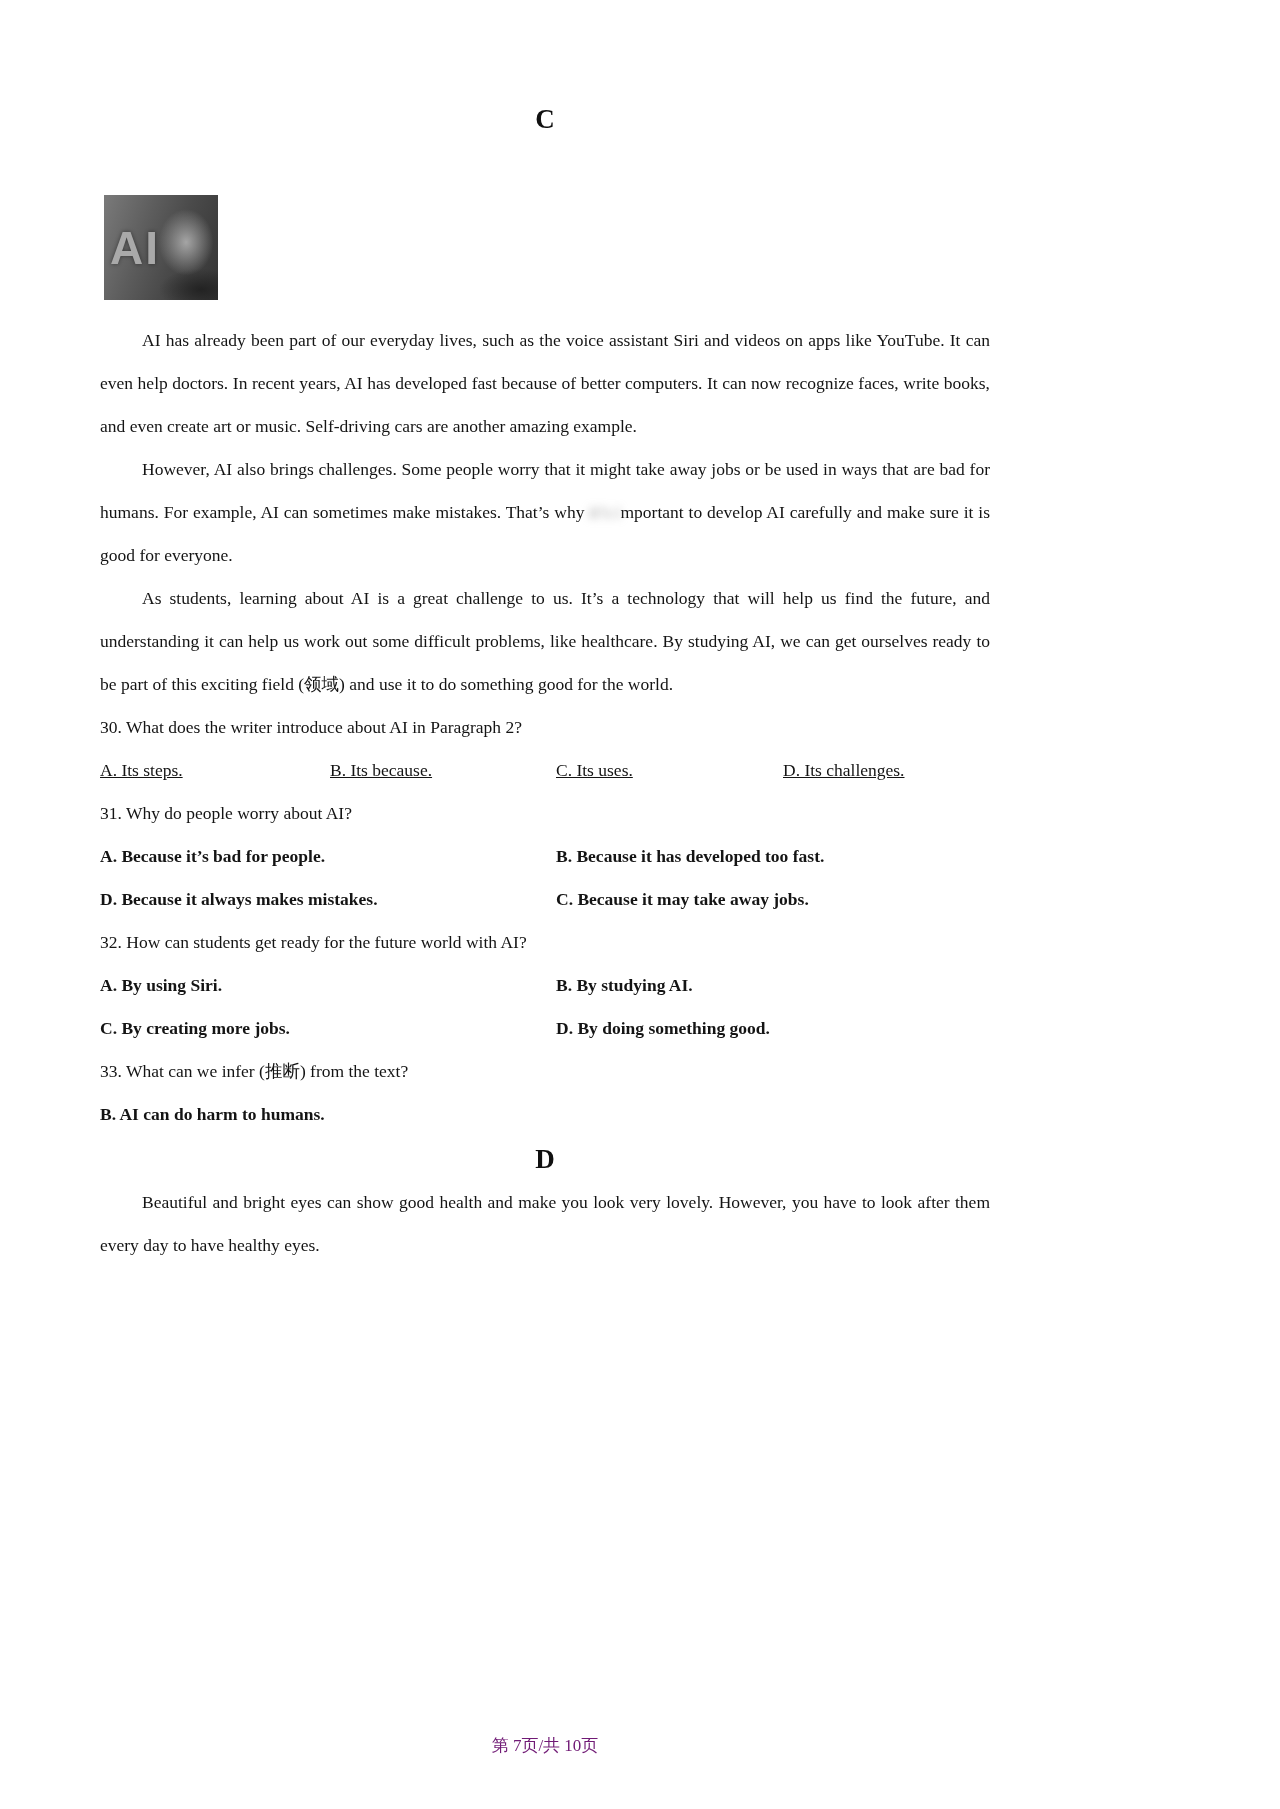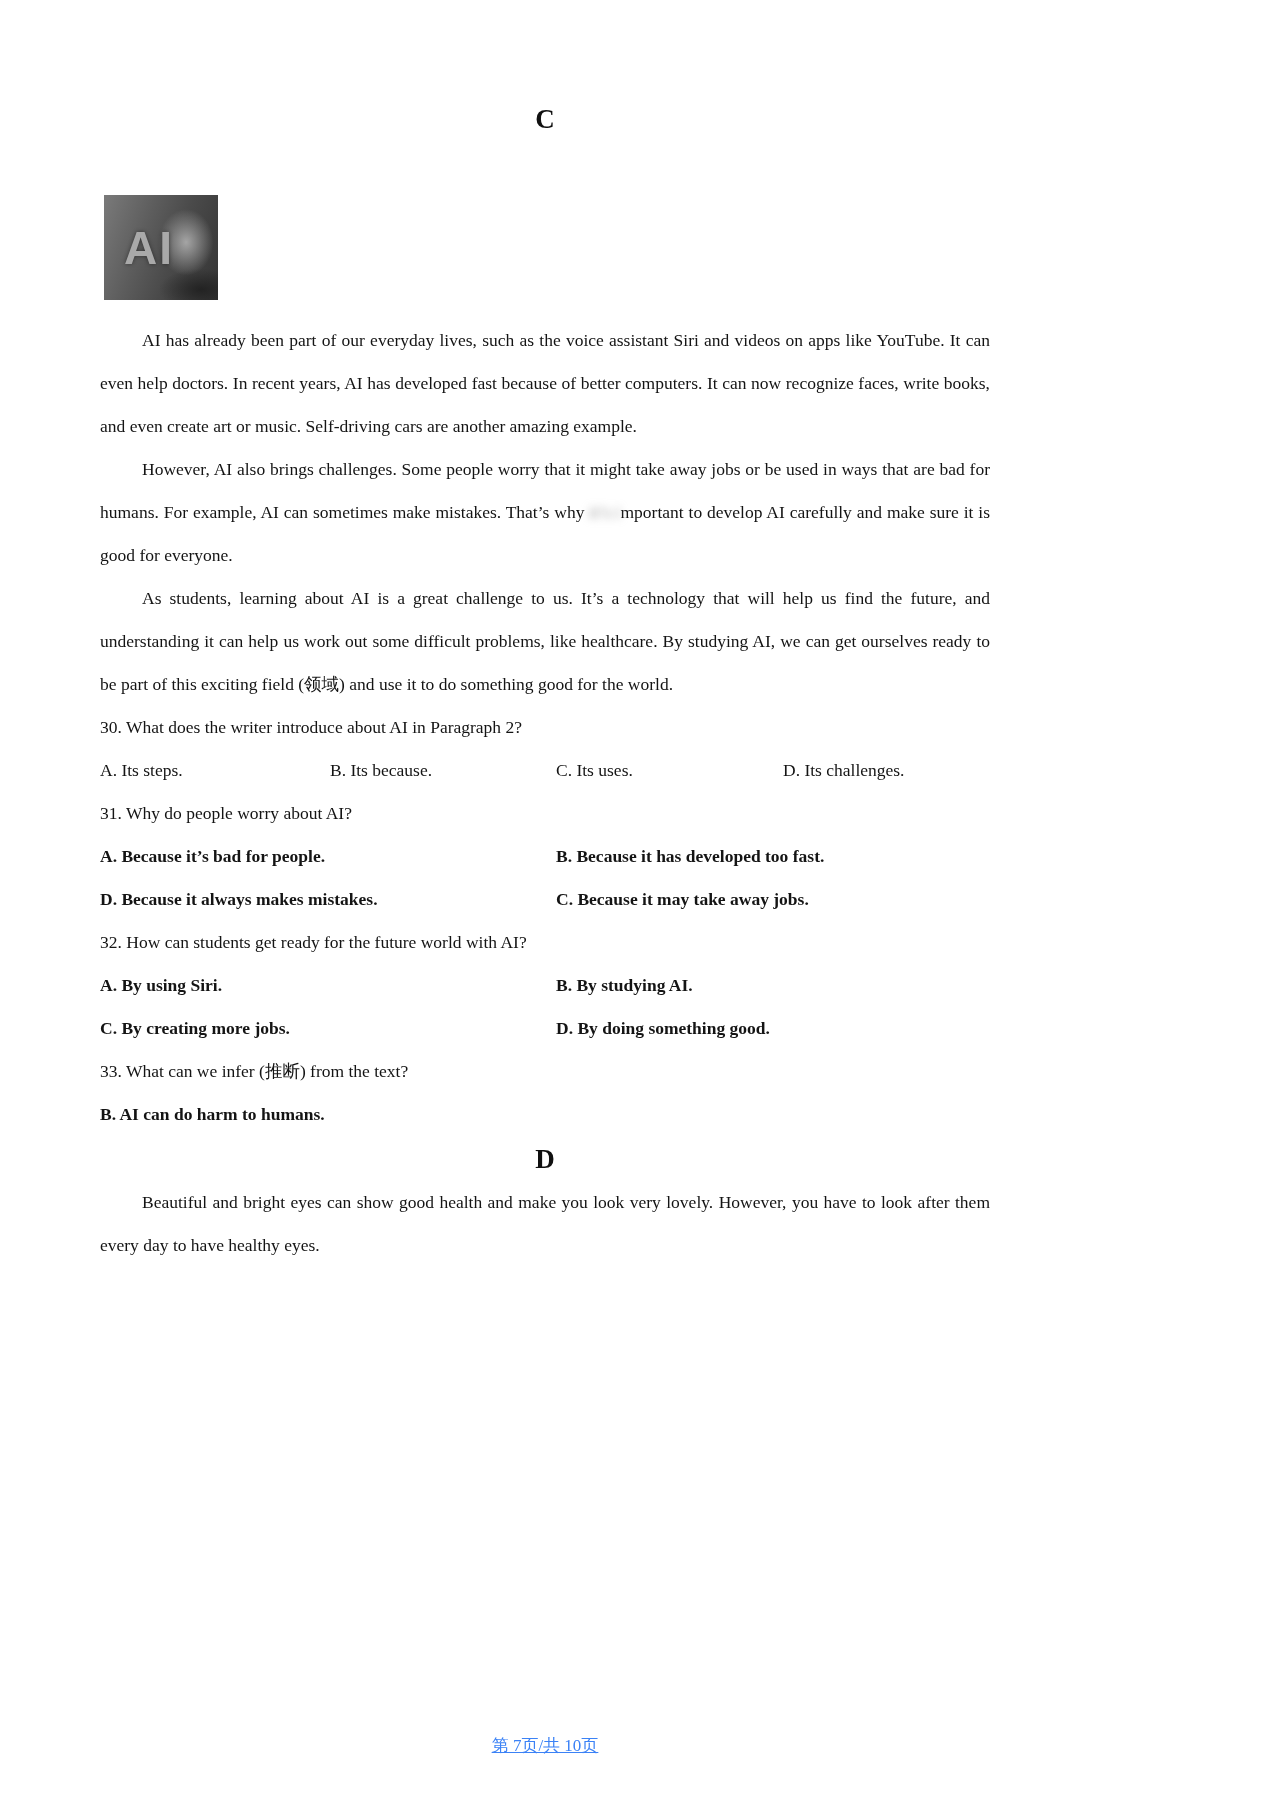--- a/index.html
+++ b/index.html
@@ -39,21 +39,21 @@
       linear-gradient(110deg, #7a7a7a 0%, #5d5d5d 35%, #4a4a4a 60%, #343434 100%);
     display: flex;
     align-items: center;
     overflow: hidden;
   }
   .ai-label {
     font-family: "Liberation Sans", "DejaVu Sans", sans-serif;
     font-weight: 700;
     font-size: 46px;
     color: #a9a9a9;
-    padding-left: 20px;
+    padding-left: 6px;
     letter-spacing: 2px;
     text-shadow: 0 0 4px rgba(0,0,0,0.45);
   }
   .passage {
     margin-top: 19px;
   }
   .para {
     margin: 0;
     font-size: 17.5px;
     line-height: 43px;
@@ -72,20 +72,21 @@
     font-size: 17.5px;
     line-height: 43px;
   }
   .opts {
     display: grid;
     font-size: 17.5px;
     line-height: 43px;
   }
   .opts.cols-4 {
     grid-template-columns: 230px 226px 227px 1fr;
+    text-decoration: underline;
   }
   .opts.cols-2 {
     grid-template-columns: 456px 1fr;
     font-weight: bold;
   }
   .opt {
     white-space: nowrap;
     overflow: visible;
   }
   .section-heading.d {
@@ -94,22 +95,21 @@
   .passage-d {
     margin-top: 3px;
   }
   .page-footer {
     position: absolute;
     left: 100px;
     width: 890px;
     bottom: 52px;
     text-align: center;
     font-size: 17px;
-    color: #3b82f6;
-    text-decoration: underline;
+    color: #701a75;
   }
 </style>
 </head>
 <body>
 
 <div class="page">
 
   <div class="section-heading">C</div>
 
   <div class="ai-image">

